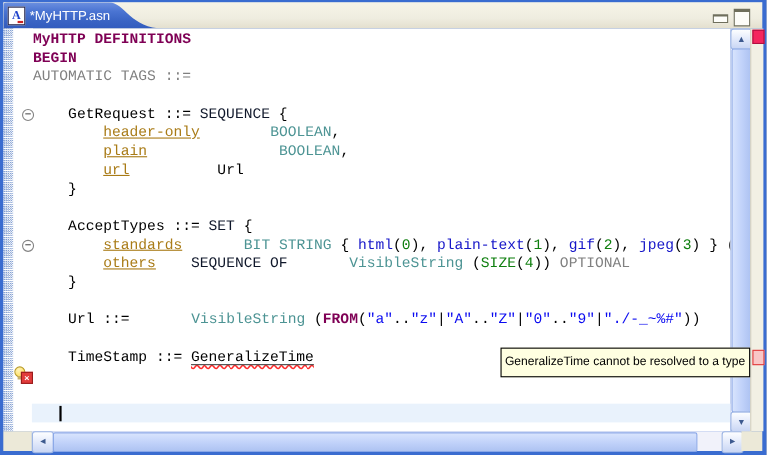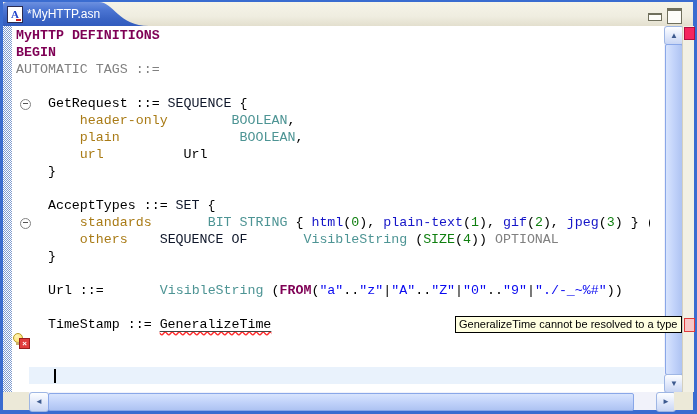--- a/index.html
+++ b/index.html
@@ -56,43 +56,43 @@
     position:absolute;left:0;top:0;width:8px;height:8px;border-radius:50%;
     background:radial-gradient(circle at 35% 30%,#FFF4B8,#FFD94E);border:1px solid #B89B2A;
   }
   #error-marker .bulb::after{content:"";position:absolute;left:2px;top:8px;width:4px;height:3px;background:#C8B06A;}
   #error-marker .redx{
     position:absolute;right:0;bottom:0;width:9px;height:9px;background:#E13B3B;border:1px solid #991C1C;
     color:#fff;font-size:8px;font-weight:bold;line-height:9px;text-align:center;
   }
   
   #code{
-    position:absolute;left:16px;top:27px;width:634px;height:360px;overflow:hidden;
+    position:absolute;left:30px;top:27px;width:634px;height:360px;overflow:hidden;
     font-family:"Liberation Mono","DejaVu Sans Mono",monospace;font-size:13.3px;
     color:#000;
   }
   .code-line{height:17px;line-height:17px;white-space:pre;}
   #cur-line{position:absolute;left:29px;top:367px;width:635px;height:17px;background:#E9F2FC;}
   #caret{position:absolute;left:54px;top:369px;width:2px;height:14px;background:#000;}
   .tok-kw{color:#7F0055;font-weight:bold;}
   .tok-gray{color:#808080;}
   .tok-tkw{color:#0f172a;}
-  .tok-field{color:#A97B16;}
+  .tok-field{color:#A97B16;text-decoration:underline;}
   .tok-btype{color:#4D9494;padding-left:48px;}
   .tok-val{color:#1414C8;}
   .tok-str{color:#0A0AF0;}
   .tok-num{color:#0F7F0F;}
   .tok-plain{color:#000000;}
   .tok-err{text-decoration:underline wavy #FF2A2A;text-underline-offset:3px;text-decoration-skip-ink:none;}
   .err-inner{color:#000000;text-decoration:underline solid #444;}
   
   #tooltip{
     position:absolute;left:455px;top:316px;height:15px;
     background:#FFFFE1;border:1px solid #000;color:#000;
-    font-size:11px;line-height:15px;padding:0 3px;white-space:nowrap;z-index:30;
+    font-size:11px;line-height:15px;padding:5px 3px;white-space:nowrap;z-index:30;
   }
   
   .sb-btn{
     position:absolute;border:1px solid #9EB6E4;border-radius:3px;
     background:linear-gradient(180deg,#FDFEFF 0%,#E3EAFB 50%,#C9D6F4 100%);
     color:#3D5A8F;font-size:8px;text-align:center;
   }
   #vsb-track{position:absolute;left:664px;top:26px;width:18px;height:366px;background:#F1F2FA;}
   #vsb-up{left:664px;top:26px;width:18px;height:17px;line-height:17px;}
   #vsb-down{left:664px;top:374px;width:18px;height:17px;line-height:17px;}

